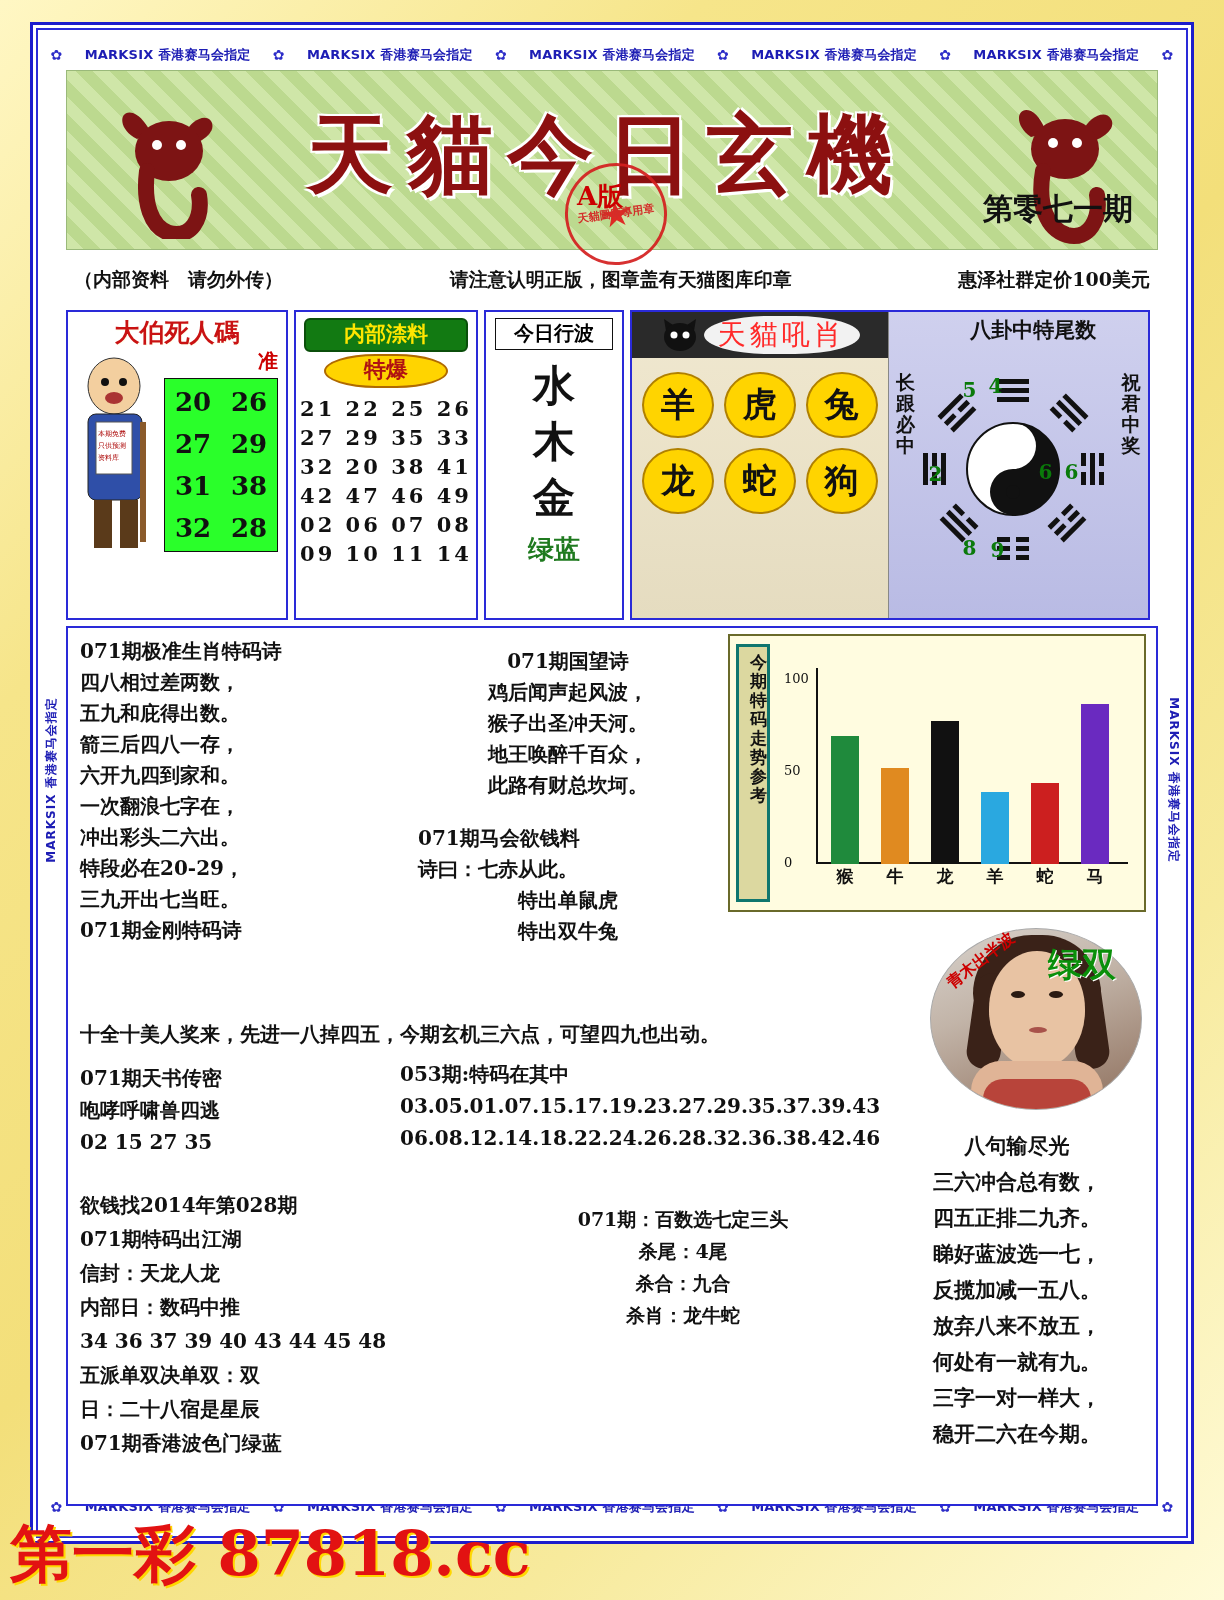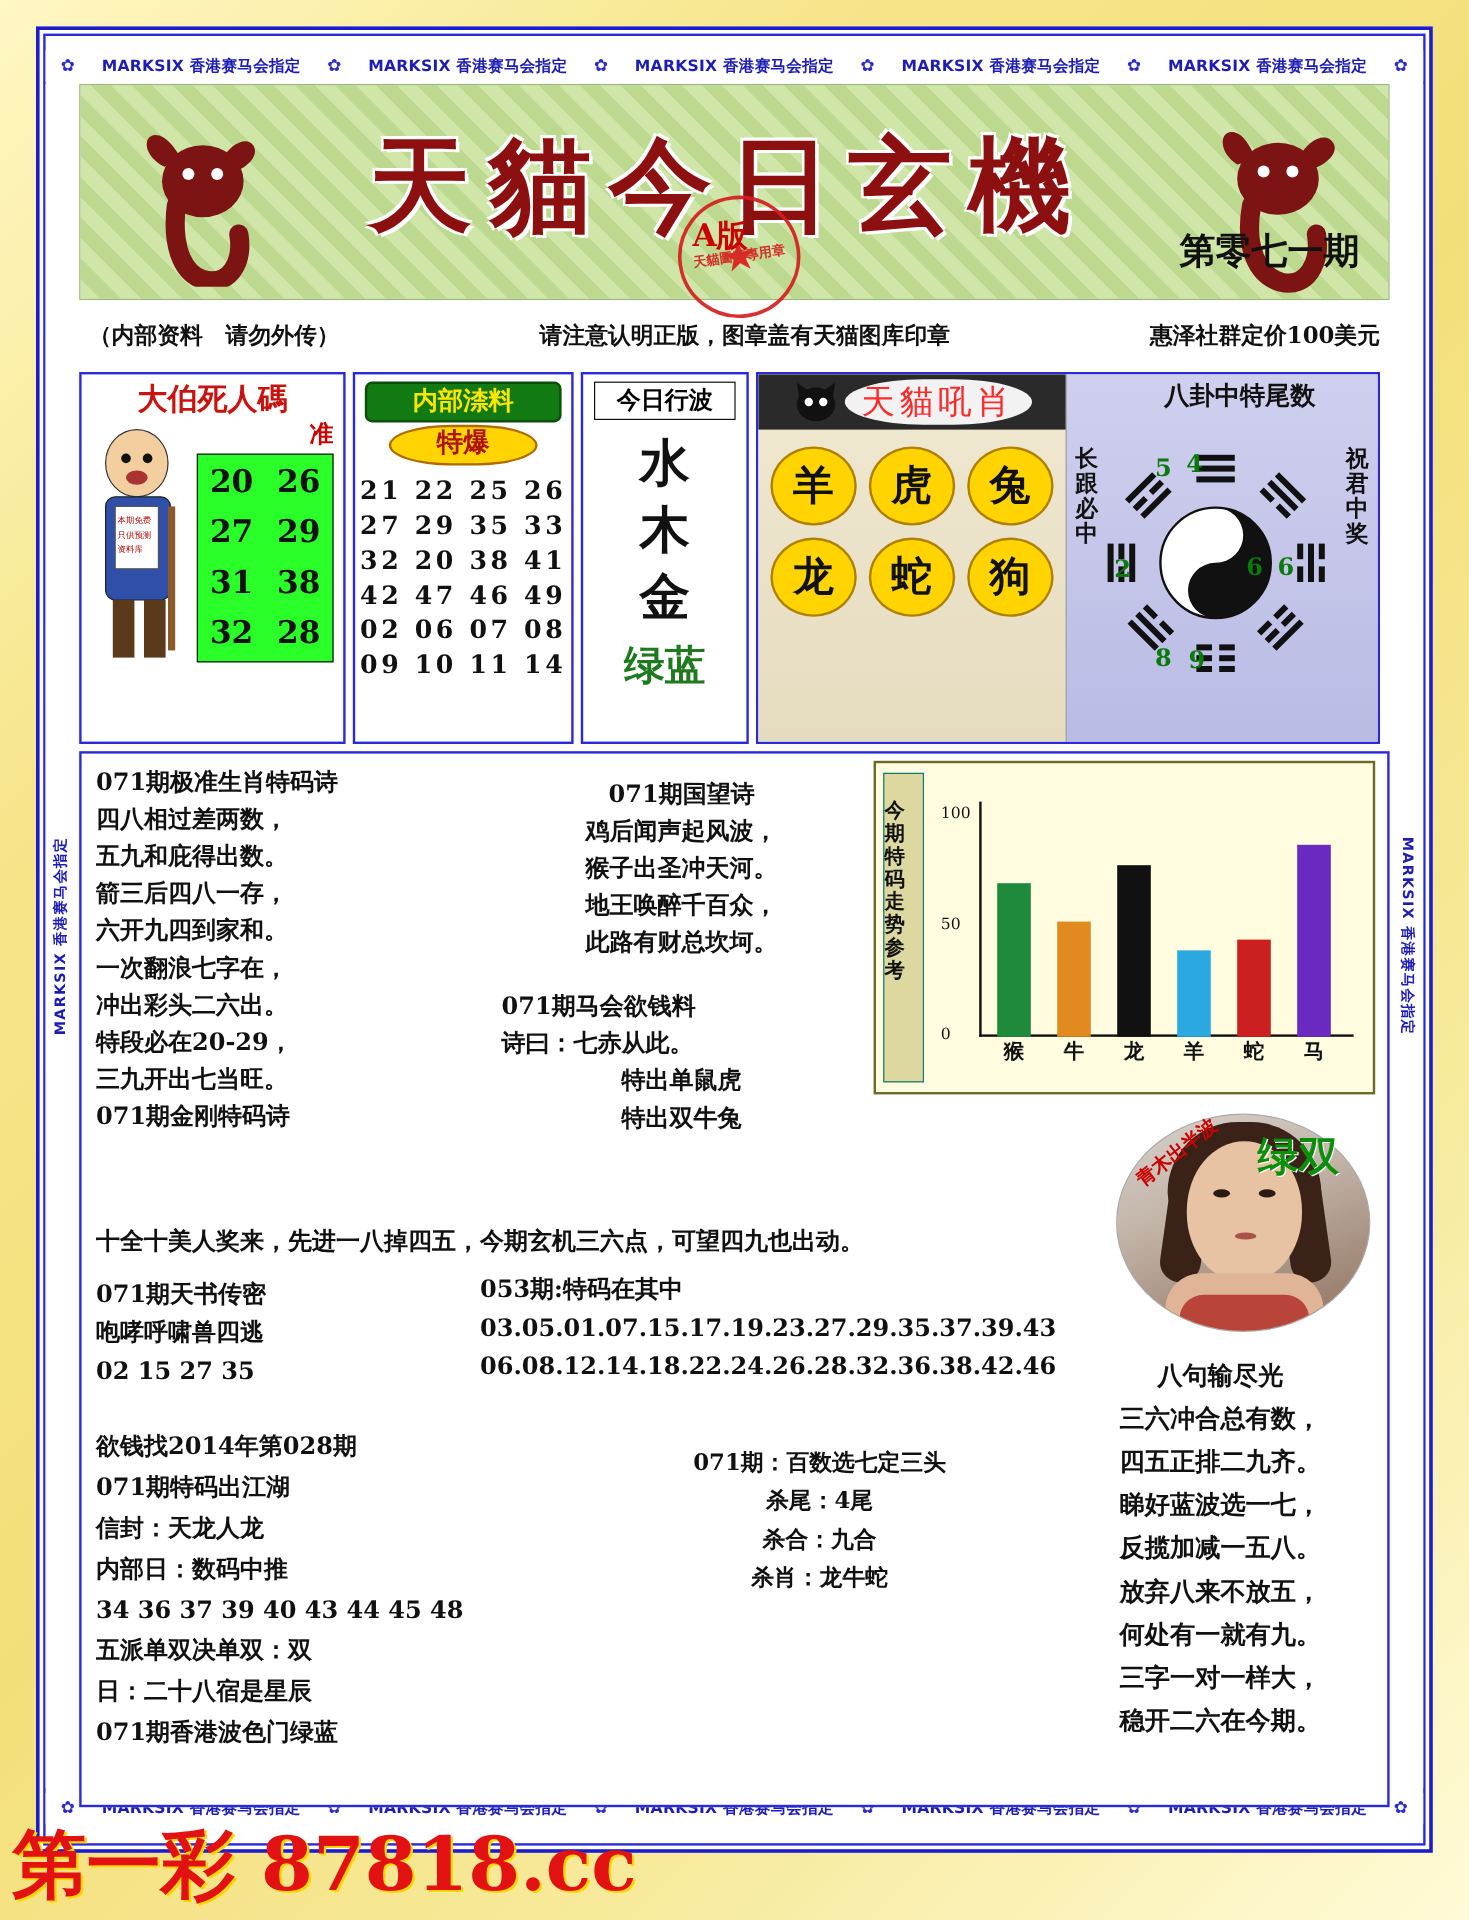--- a/index.html
+++ b/index.html
@@ -135,21 +135,21 @@
   .p3{width:140px;}
   .p3 .hd{
     margin:6px auto 0;width:116px;height:30px;border:1px solid #111;background:#fff;
     text-align:center;line-height:28px;font-size:20px;font-weight:bold;
     font-family:"DejaVu Serif","Liberation Serif",serif;
   }
   .p3 .wave{
     margin-top:8px;text-align:center;font-size:42px;font-weight:bold;line-height:56px;
     font-family:"DejaVu Serif","Liberation Serif",serif;color:#111;
   }
-  .p3 .colors{margin-top:6px;text-align:center;font-size:34px;font-weight:bold;color:#1f7a1f;
+  .p3 .colors{margin-top:6px;text-align:center;font-size:26px;font-weight:bold;color:#1f7a1f;
     font-family:"DejaVu Serif","Liberation Serif",serif;}
 
   .p4{width:520px;display:flex;}
   .p4a{width:256px;background:linear-gradient(180deg,#f0e8d0,#e5dcc0);position:relative;border-right:1px solid #888;}
   .p4a .hdr{
     height:46px;background:#2a2a2a;display:flex;align-items:center;justify-content:center;
   }
   .p4a .hdr .mao{
     color:#ff2a2a;font-size:28px;font-weight:normal;letter-spacing:4px;
     font-family:"DejaVu Serif","Liberation Serif",serif;
@@ -183,22 +183,22 @@
     font-family:"DejaVu Serif","Liberation Serif",serif;color:#111;
   }
   .colA{position:absolute;left:12px;top:8px;width:330px;font-size:20px;line-height:31px;font-weight:bold;}
   .colB{position:absolute;left:350px;top:18px;width:300px;font-size:20px;line-height:31px;font-weight:bold;text-align:center;}
   .chartbox{
     position:absolute;left:660px;top:6px;width:418px;height:278px;
     border:2px solid #6a6a2a;background:#fffce0;box-sizing:border-box;
   }
   .chart-side{
     position:absolute;left:6px;top:8px;width:34px;height:258px;background:#dcd8a0;
-    border:1px solid #0f766e;font-size:17px;font-weight:bold;text-align:left;
-    line-height:19px;padding-top:22px;box-sizing:border-box;
+    border:3px solid #0f766e;font-size:17px;font-weight:bold;text-align:right;
+    line-height:19px;padding-top:6px;box-sizing:border-box;
   }
   .plot{position:absolute;left:48px;top:12px;width:356px;height:248px;}
   .bars{position:absolute;left:42px;bottom:32px;width:300px;height:188px;display:flex;align-items:flex-end;justify-content:space-around;}
   .bar{width:28px;}
   .axisY{position:absolute;left:38px;bottom:32px;width:2px;height:196px;background:#111;}
   .axisX{position:absolute;left:38px;bottom:32px;width:312px;height:2px;background:#111;}
   .ylab{position:absolute;left:6px;font-size:13px;color:#111;}
   .xlabels{position:absolute;left:42px;bottom:8px;width:300px;display:flex;justify-content:space-around;font-size:17px;font-weight:bold;}
   .xlabels span{width:28px;text-align:center;}
 

